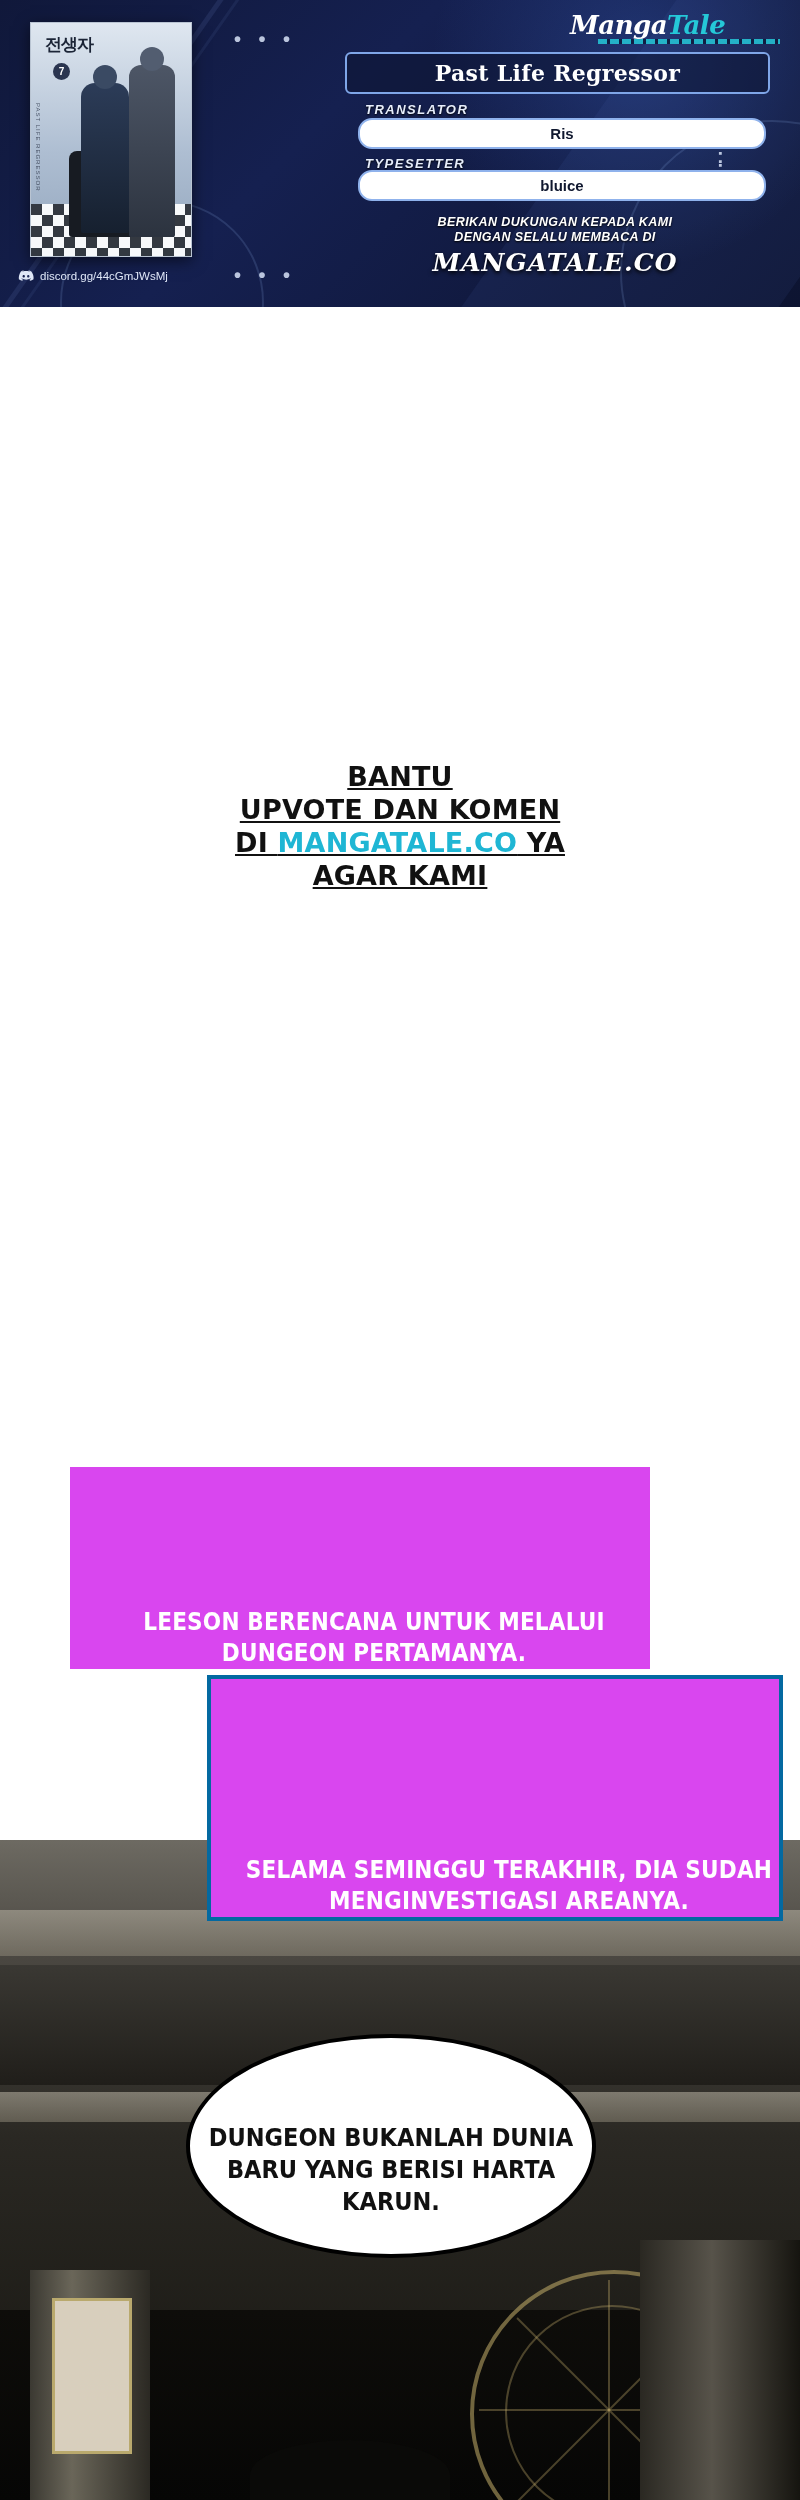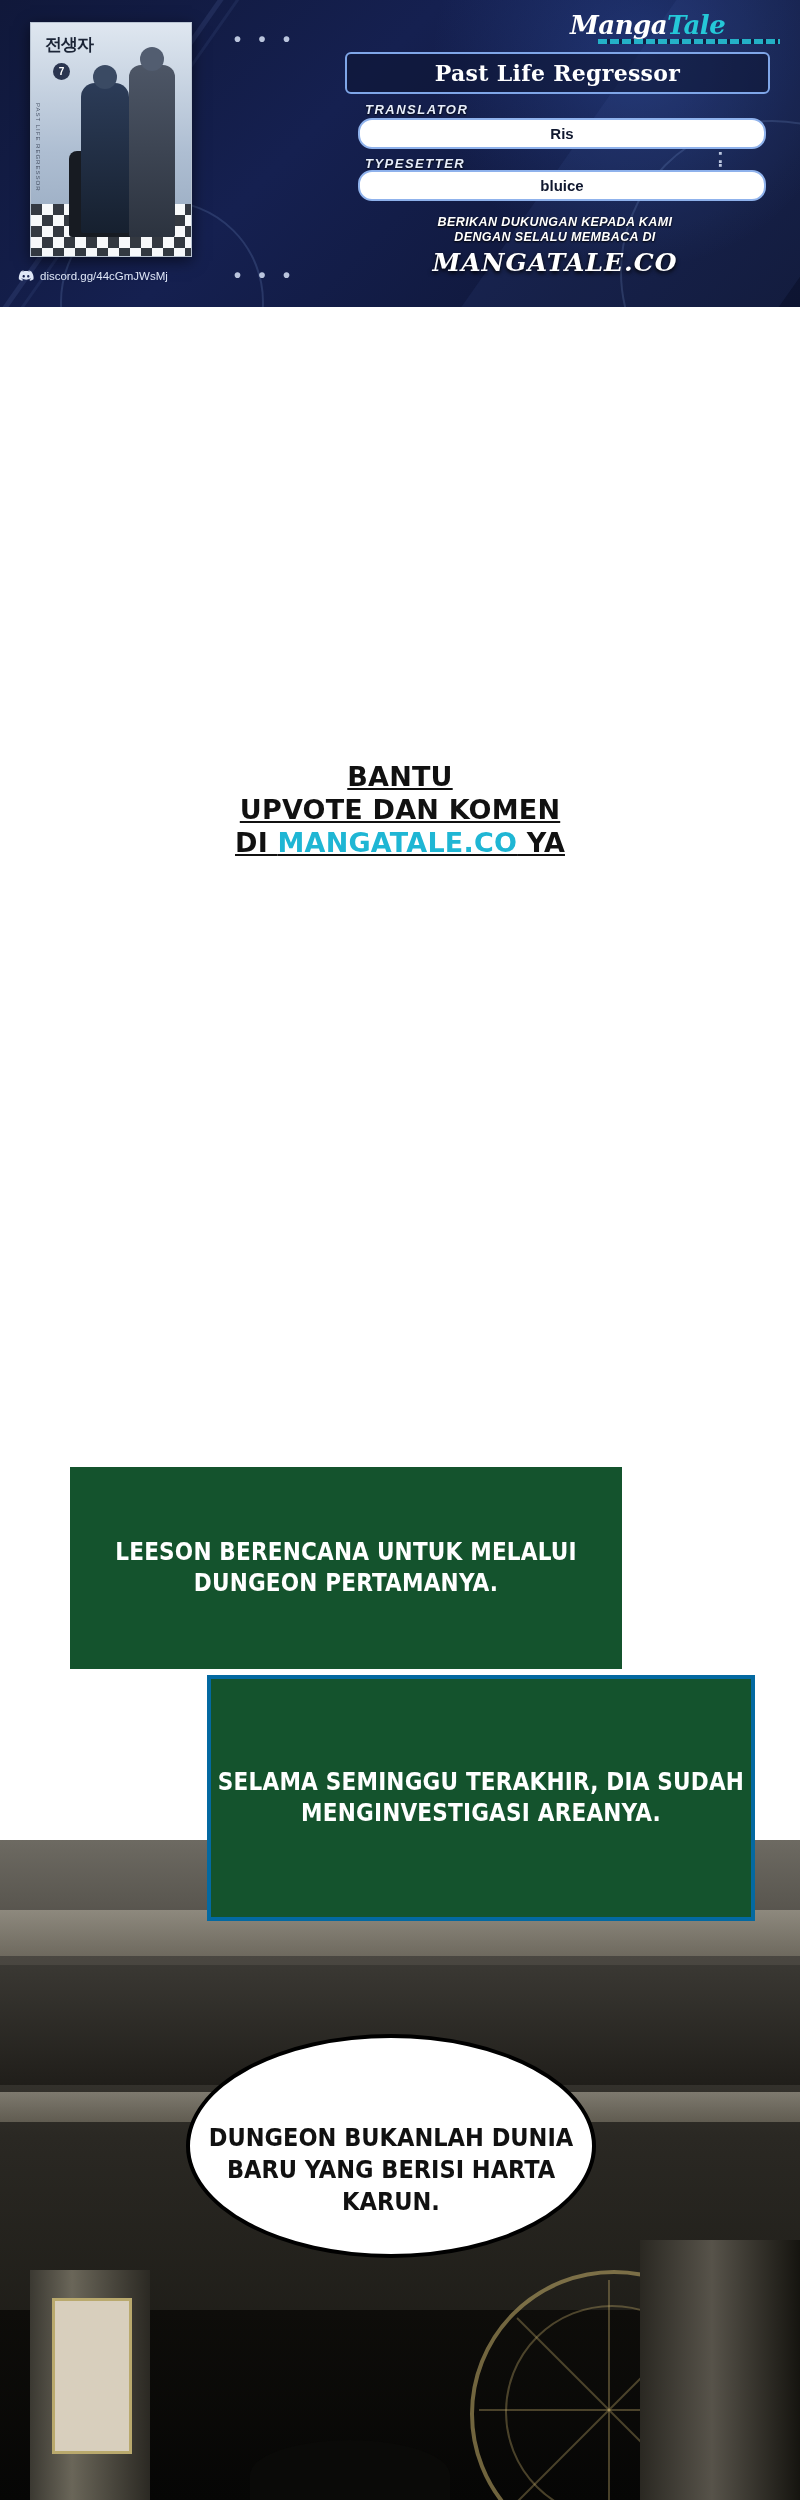--- a/index.html
+++ b/index.html
@@ -239,23 +239,24 @@
     font-size: 27px;
     line-height: 33px;
     color: #111111;
     letter-spacing: .2px;
     text-decoration: underline;
   }
   .note .hl { color: #1fb6d4; }
 
   .bubble-rect {
     position: absolute;
-    background: #14532d;
-    display: flex; align-items: center; justify-content: center;
+    background: #d946ef;
+    display: flex; align-items: flex-end; justify-content: center;
     text-align: center;
+    padding-left: 28px;
   }
   .bubble-rect .txt {
     color: #ffffff;
     font-family: "DejaVu Sans Condensed", "DejaVu Sans", sans-serif;
     font-weight: 700;
     font-size: 24px;
     line-height: 31px;
     letter-spacing: .2px;
   }
   #rect1 { left: 70px; top: 1467px; width: 552px; height: 202px; }
@@ -406,20 +407,21 @@
     <span>discord.gg/44cGmJWsMj</span>
   </div>
 </div>
 
 <div class="white-area"></div>
 
 <div class="note">
   <div>BANTU</div>
   <div>UPVOTE DAN KOMEN</div>
   <div><span>DI </span><span class="hl">MANGATALE.CO</span><span> YA</span></div>
+  <div>AGAR KAMI</div>
 </div>
 
 <div class="panel">
   <div class="wall"></div>
   <div class="band-a"></div>
   <div class="band-b"></div>
   <div class="band-c"></div>
   <div class="floor"></div>
   <div class="circle-deco"></div>
   <div class="circle-deco2"></div>

